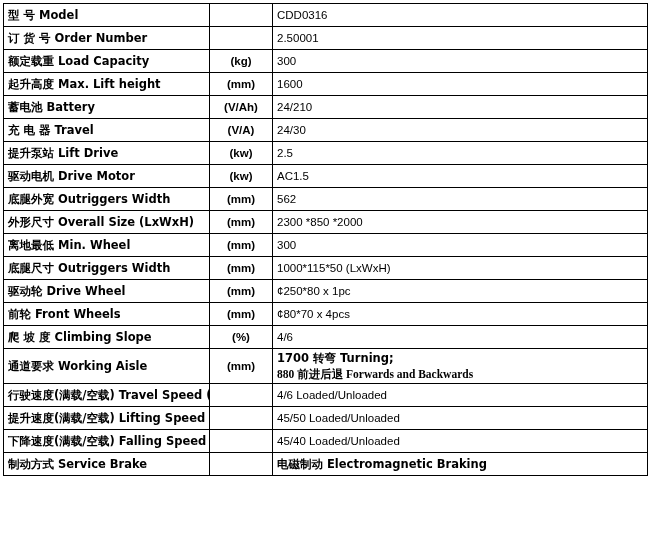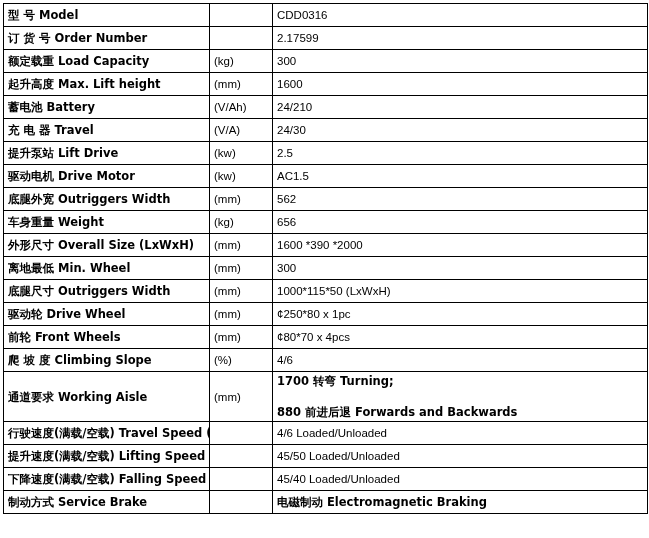--- a/index.html
+++ b/index.html
@@ -34,58 +34,59 @@
     height: 18px;
     overflow: hidden;
   }
   td.label {
     width: 197px;
     font-weight: bold;
     white-space: nowrap;
   }
   td.unit {
     width: 54px;
-    font-weight: normal;
-    text-align: left;
+    font-weight: bold;
+    text-align: center;
     padding-right: 6px;
     white-space: nowrap;
   }
   td.value {
     font-weight: normal;
     padding-left: 6px;
   }
   .cn {
     font-family: "DejaVu Sans", sans-serif;
     font-weight: bold;
   }
   .valline {
     display: block;
   }
   .tall-2 {
     height: 36px;
   }
   td.value .valline + .valline {
-    margin-top: 17px;
+    margin-top: 2px;
+    font-family: Liberation Serif, serif;
   }
 </style>
 </head>
 <body>
 
 <div id="spec-table-wrapper">
   <table class="spec">
     <tbody>
       <tr>
         <td class="label"><span class="cn">型    号 Model</span></td>
         <td class="unit"></td>
         <td class="value">CDD0316</td>
       </tr>
       <tr>
         <td class="label"><span class="cn">订 货 号 Order Number</span></td>
         <td class="unit"></td>
-        <td class="value">2.17599</td>
+        <td class="value">2.50001</td>
       </tr>
       <tr>
         <td class="label"><span class="cn">额定载重 Load Capacity</span></td>
         <td class="unit">(kg)</td>
         <td class="value">300</td>
       </tr>
       <tr>
         <td class="label"><span class="cn">起升高度 Max. Lift height</span></td>
         <td class="unit">(mm)</td>
         <td class="value">1600</td>
@@ -109,28 +110,23 @@
         <td class="label"><span class="cn">驱动电机 Drive Motor</span></td>
         <td class="unit">(kw)</td>
         <td class="value">AC1.5</td>
       </tr>
       <tr>
         <td class="label"><span class="cn">底腿外宽 Outriggers Width</span></td>
         <td class="unit">(mm)</td>
         <td class="value">562</td>
       </tr>
       <tr>
-        <td class="label"><span class="cn">车身重量 Weight</span></td>
-        <td class="unit">(kg)</td>
-        <td class="value">656</td>
-      </tr>
-      <tr>
         <td class="label"><span class="cn">外形尺寸 Overall Size (LxWxH)</span></td>
         <td class="unit">(mm)</td>
-        <td class="value">1600 *390 *2000</td>
+        <td class="value">2300 *850 *2000</td>
       </tr>
       <tr>
         <td class="label"><span class="cn">离地最低 Min. Wheel</span></td>
         <td class="unit">(mm)</td>
         <td class="value">300</td>
       </tr>
       <tr>
         <td class="label"><span class="cn">底腿尺寸 Outriggers Width</span></td>
         <td class="unit">(mm)</td>
         <td class="value">1000*115*50 (LxWxH)</td>

